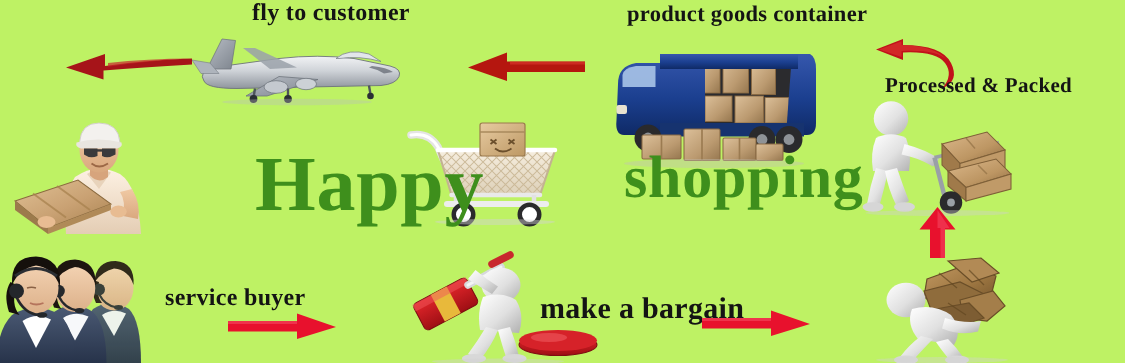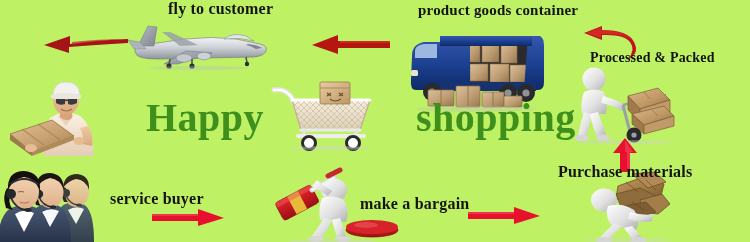--- a/index.html
+++ b/index.html
@@ -295,21 +295,21 @@
       <rect x="52" y="4" width="30" height="22" rx="1.5" fill="url(#pbox)" stroke="#9b7b4e" stroke-width="0.8"></rect>
       <path d="M52,10 L82,10" stroke="#a98a5c" stroke-width="1"></path>
 
       <path d="M59,15 L63,18 M63,15 L59,18" stroke="#6b4f2c" stroke-width="1.2"></path>
       <path d="M71,15 L75,18 M75,15 L71,18" stroke="#6b4f2c" stroke-width="1.2"></path>
       <path d="M62,21 Q67,25 73,21" stroke="#6b4f2c" stroke-width="1.2" fill="none"></path>
       <ellipse cx="62" cy="70" rx="40" ry="2" fill="#d3d3d3" opacity="0.45"></ellipse>
     </svg>
   </div>
 
-  <div class="headline" style="left:146px; top:94px; font-size:40px;">Happy</div>
+  <div class="headline" style="left:170px; top:94px; font-size:52px;">Happy</div>
   <div class="headline" style="left:396px; top:94px; font-size:40px;margin-left:20px;">shopping</div>
 
   <div class="art" style="left:0px; top:162px; width:118px; height:80px;">
     <svg width="118" height="80" viewBox="0 0 118 80">
       <defs>
         <linearGradient id="sk2" x1="0" y1="0" x2="0" y2="1">
           <stop offset="0%" stop-color="#f4d3b3"></stop>
           <stop offset="100%" stop-color="#dcb089"></stop>
         </linearGradient>
         <linearGradient id="suit" x1="0" y1="0" x2="0" y2="1">
@@ -402,21 +402,21 @@
       <ellipse cx="54" cy="71" rx="8" ry="3" fill="#d8d8d8"></ellipse>
       <ellipse cx="81" cy="71" rx="8" ry="3" fill="#d8d8d8"></ellipse>
 
       <ellipse cx="110" cy="62" rx="26" ry="7" fill="url(#red)" stroke="#7d0d11" stroke-width="0.7"></ellipse>
       <ellipse cx="110" cy="59" rx="26" ry="7" fill="#d62229"></ellipse>
       <ellipse cx="104" cy="57" rx="12" ry="3" fill="#ef5a5f" opacity="0.6"></ellipse>
       <ellipse cx="70" cy="73" rx="44" ry="2" fill="#d3d3d3" opacity="0.4"></ellipse>
     </svg>
   </div>
 
-  <div class="lbl" style="left:360px; top:195px; font-size:16px;">make a bargain</div>
+  <div class="lbl" style="left:360px; top:195px; font-size:20px;">make a bargain</div>
 
   <div class="art" style="left:468px; top:207px; width:72px; height:18px;">
     <svg width="72" height="18" viewBox="0 0 72 18">
       <path d="M0,5 L46,5 L46,0 L72,9 L46,17 L46,12 L0,12 Z" fill="#e8112d"></path>
       <path d="M0,5 L46,5 L46,7 L0,7 Z" fill="#f45266" opacity="0.55"></path>
     </svg>
   </div>
 
   <div class="art" style="left:588px; top:172px; width:112px; height:70px;">
     <svg width="112" height="70" viewBox="0 0 112 70">
@@ -449,15 +449,14 @@
       <path d="M42,40 Q56,44 66,42 L64,49 Q52,52 40,47 Z" fill="url(#gfig3)"></path>
 
       <path d="M26,52 Q18,58 12,66 L20,69 Q28,60 34,54 Z" fill="url(#gfig3)"></path>
       <path d="M44,54 Q50,60 54,66 L46,69 Q40,62 36,56 Z" fill="url(#gfig3)"></path>
       <ellipse cx="16" cy="68" rx="8" ry="3" fill="#d7d7d7"></ellipse>
       <ellipse cx="50" cy="68" rx="8" ry="3" fill="#d7d7d7"></ellipse>
       <ellipse cx="40" cy="68" rx="44" ry="2" fill="#d3d3d3" opacity="0.4"></ellipse>
     </svg>
   </div>
 
-  <div class="lbl" style="left:558px; top:163px; font-size:16px;">Purchase materials</div>
 
 </div>
 
 </body></html>

